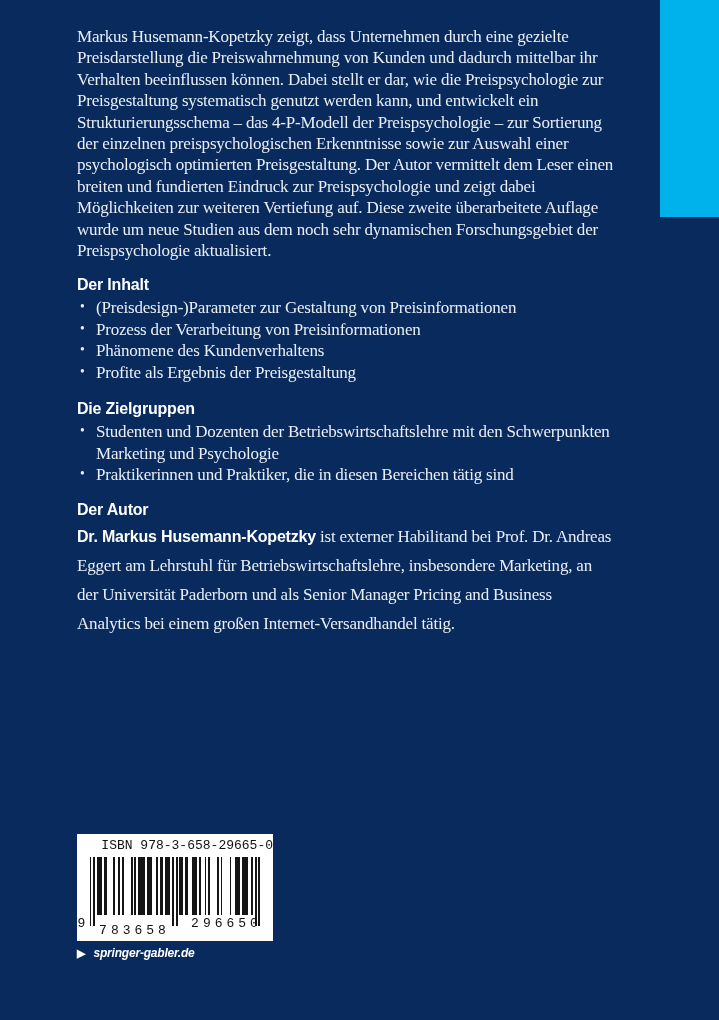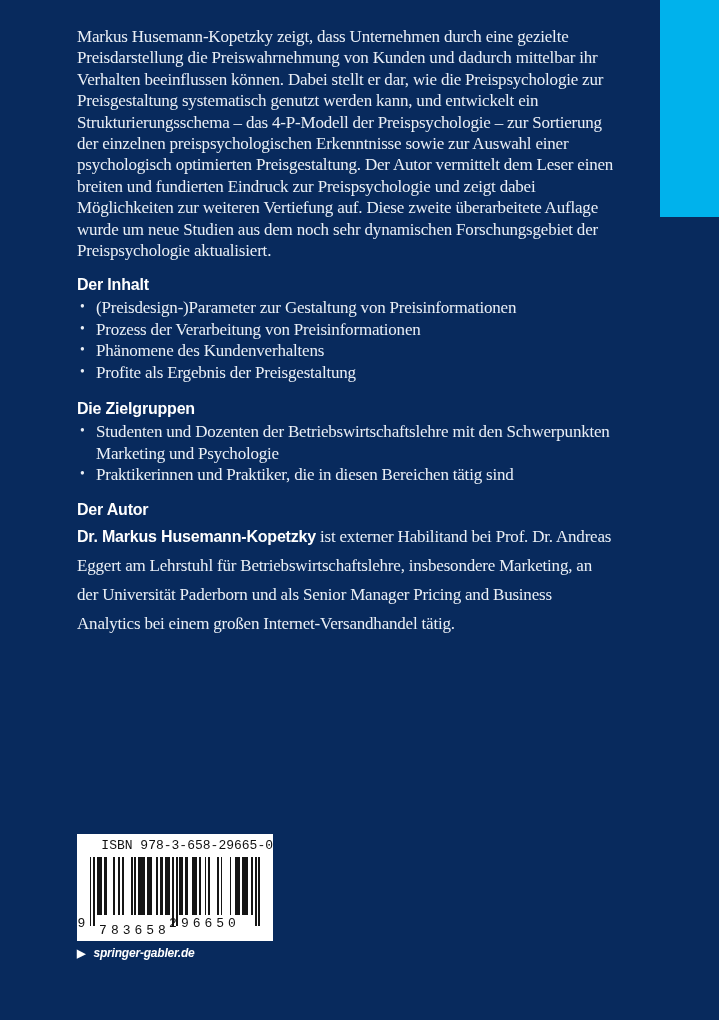--- a/index.html
+++ b/index.html
@@ -63,21 +63,21 @@
   .bc-mod{width:1.8px;height:58px;flex:0 0 1.8px;}
   .bc-mod.bar{background:#151515;}
   .bc-mod.guard{height:69px;}
   .bc-digits{
     position:relative;width:171px;margin:0 auto;height:18px;
     font-family:"Liberation Mono", monospace;
     font-size:13px;line-height:16px;color:#111;
   }
   .bc-digits .nine{position:absolute;left:-12px;top:1px;}
   .bc-digits .g1{position:absolute;left:8px;top:8px;width:74px;text-align:center;letter-spacing:4px;}
-  .bc-digits .g2{position:absolute;left:78px;top:1px;width:74px;text-align:center;letter-spacing:4px;}
+  .bc-digits .g2{position:absolute;left:100px;top:1px;width:74px;text-align:center;letter-spacing:4px;}
   
   .footer{
     position:absolute;left:77px;top:946px;
     display:flex;align-items:center;gap:8px;color:#ffffff;
     font-family:"Liberation Sans", sans-serif;font-weight:bold;
   }
   .footer .arrow{font-size:11px;line-height:11px;}
   .footer .url{font-size:12px;letter-spacing:-0.2px;font-style:italic;}
 </style>
 </head>

